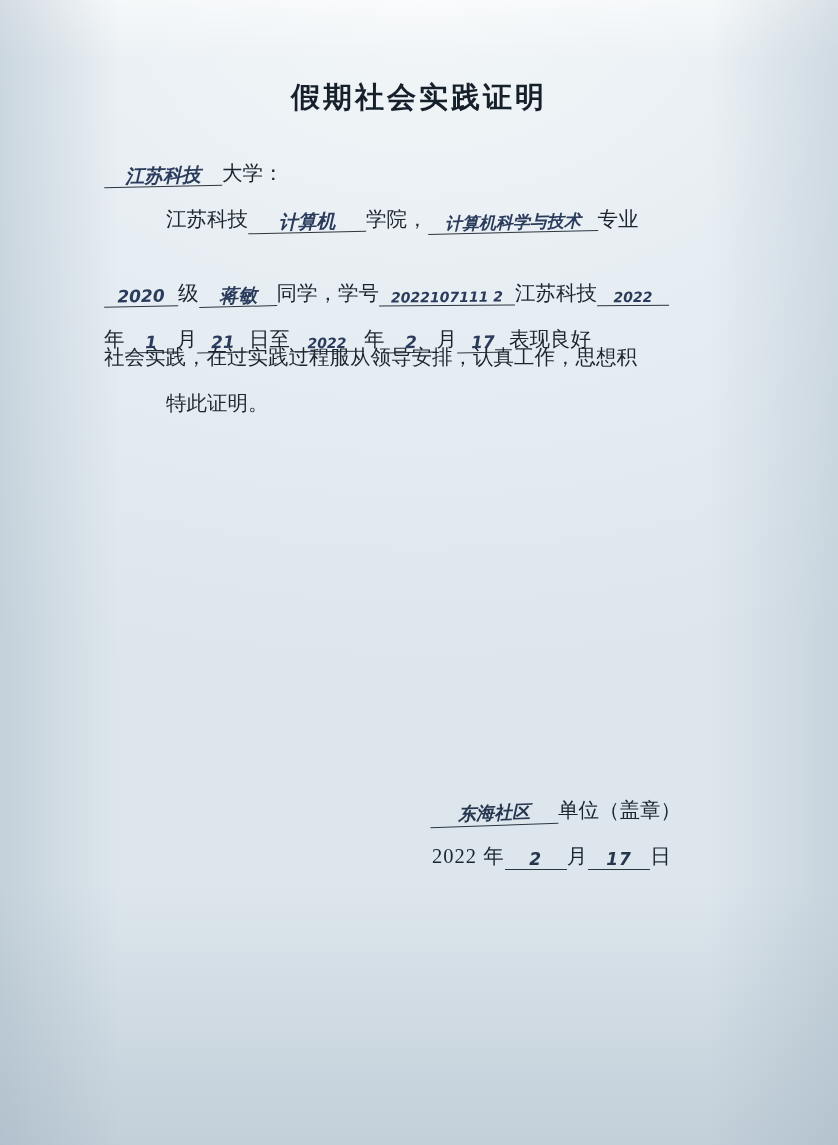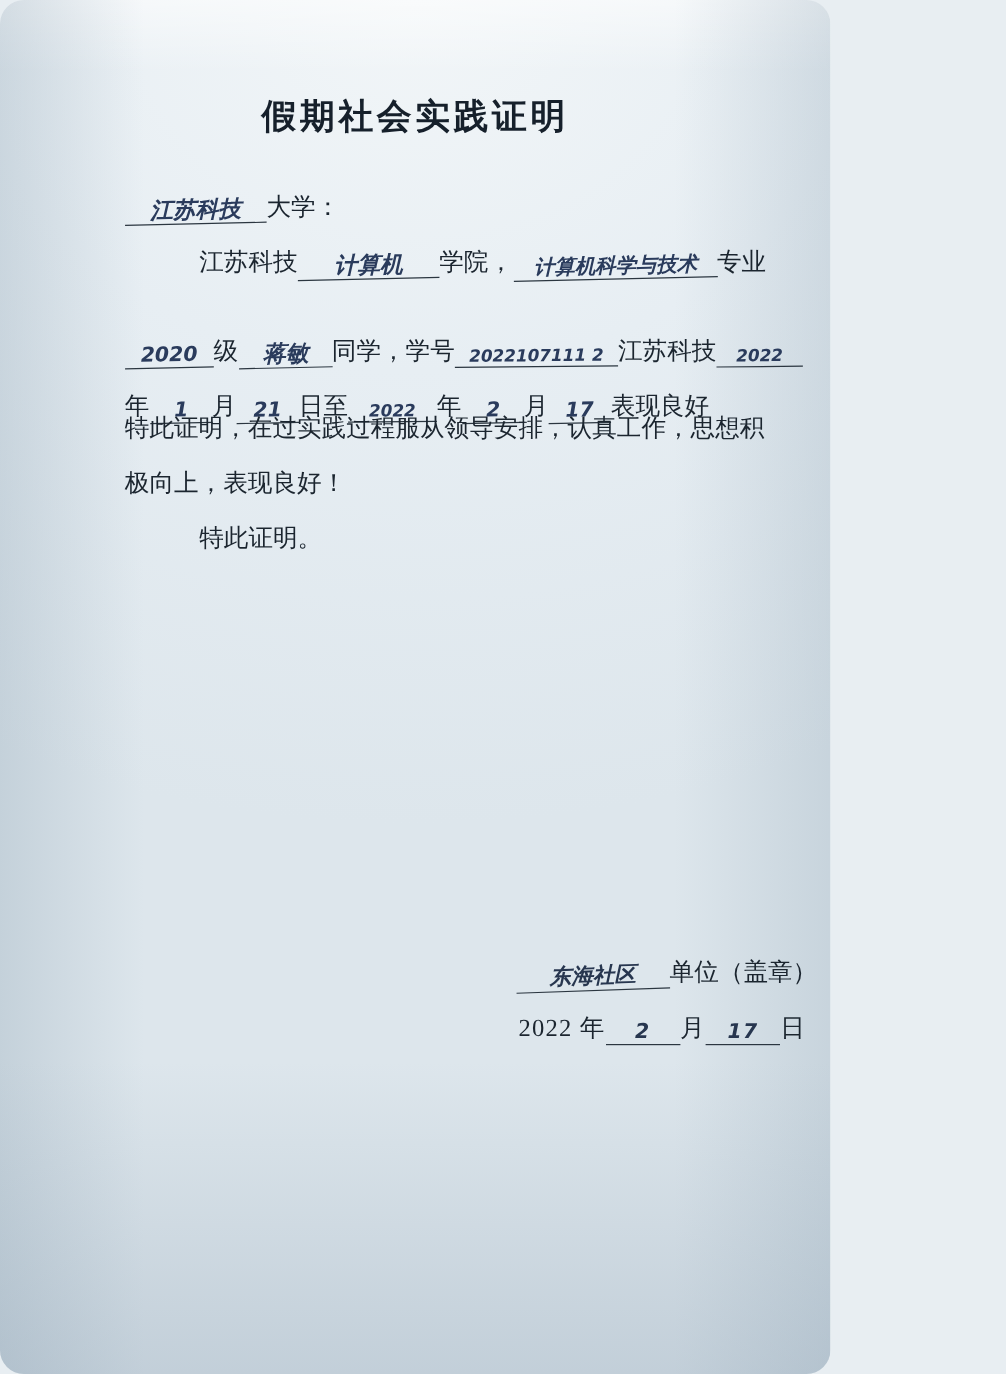--- a/index.html
+++ b/index.html
@@ -10,27 +10,26 @@
     width: 838px;
     height: 1145px;
     font-family: "Liberation Serif", "DejaVu Serif", serif;
     background: #e8eef2;
     overflow: hidden;
   }
 
   
   .page {
     position: relative;
-    width: 692px;
+    width: 838px;
     height: 1145px;
     background:
       radial-gradient(ellipse 120% 60% at 50% 0%, #f2f6f8 0%, #e7eef3 45%, #dde6ec 100%),
       linear-gradient(160deg, #eef3f6 0%, #e4ecf1 40%, #dbe4ea 75%, #e9eef2 100%);
     overflow: hidden;
-    border-radius: 20px;
   }
   
   .shade-left {
     position: absolute;
     top: 0; left: 0; width: 120px; height: 100%;
     background: linear-gradient(90deg, rgba(150,170,185,0.35), rgba(150,170,185,0));
     pointer-events: none;
   }
   .shade-right {
     position: absolute;
@@ -188,22 +187,21 @@
     </div>
 
     <div class="line">
       <span class="blank hw-md w-grade">2020</span><span>级</span><span class="blank hw-lg w-name">蒋敏</span><span>同学，学号</span><span class="blank hw-sm w-sid flat">2022107111 2</span><span>江苏科技</span><span class="blank hw-sm w-year1 flat">2022</span>
     </div>
 
     <div class="line">
       <span>年</span><span class="blank hw-md w-month1">1</span><span>月</span><span class="blank hw-md w-day1">21</span><span>日至</span><span class="blank hw-sm w-year2 flat">2022</span><span>年</span><span class="blank hw-md w-month2">2</span><span>月</span><span class="blank hw-md w-day2">17</span><span>表现良好</span>
     </div>
 
-    <div class="line">特此证明，在过实践过程服从领导安排，认真工作，思想积</div>
-    <div class="line">极向上，表现良好！</div>
+    <div class="line">社会实践，在过实践过程服从领导安排，认真工作，思想积</div>
     <div class="line indent">特此证明。</div>
 
   </div>
 
   <div class="sign-area">
 
     <div class="sign-line">
       <span class="sign-blank">东海社区</span><span>单位（盖章）</span>
     </div>
 

